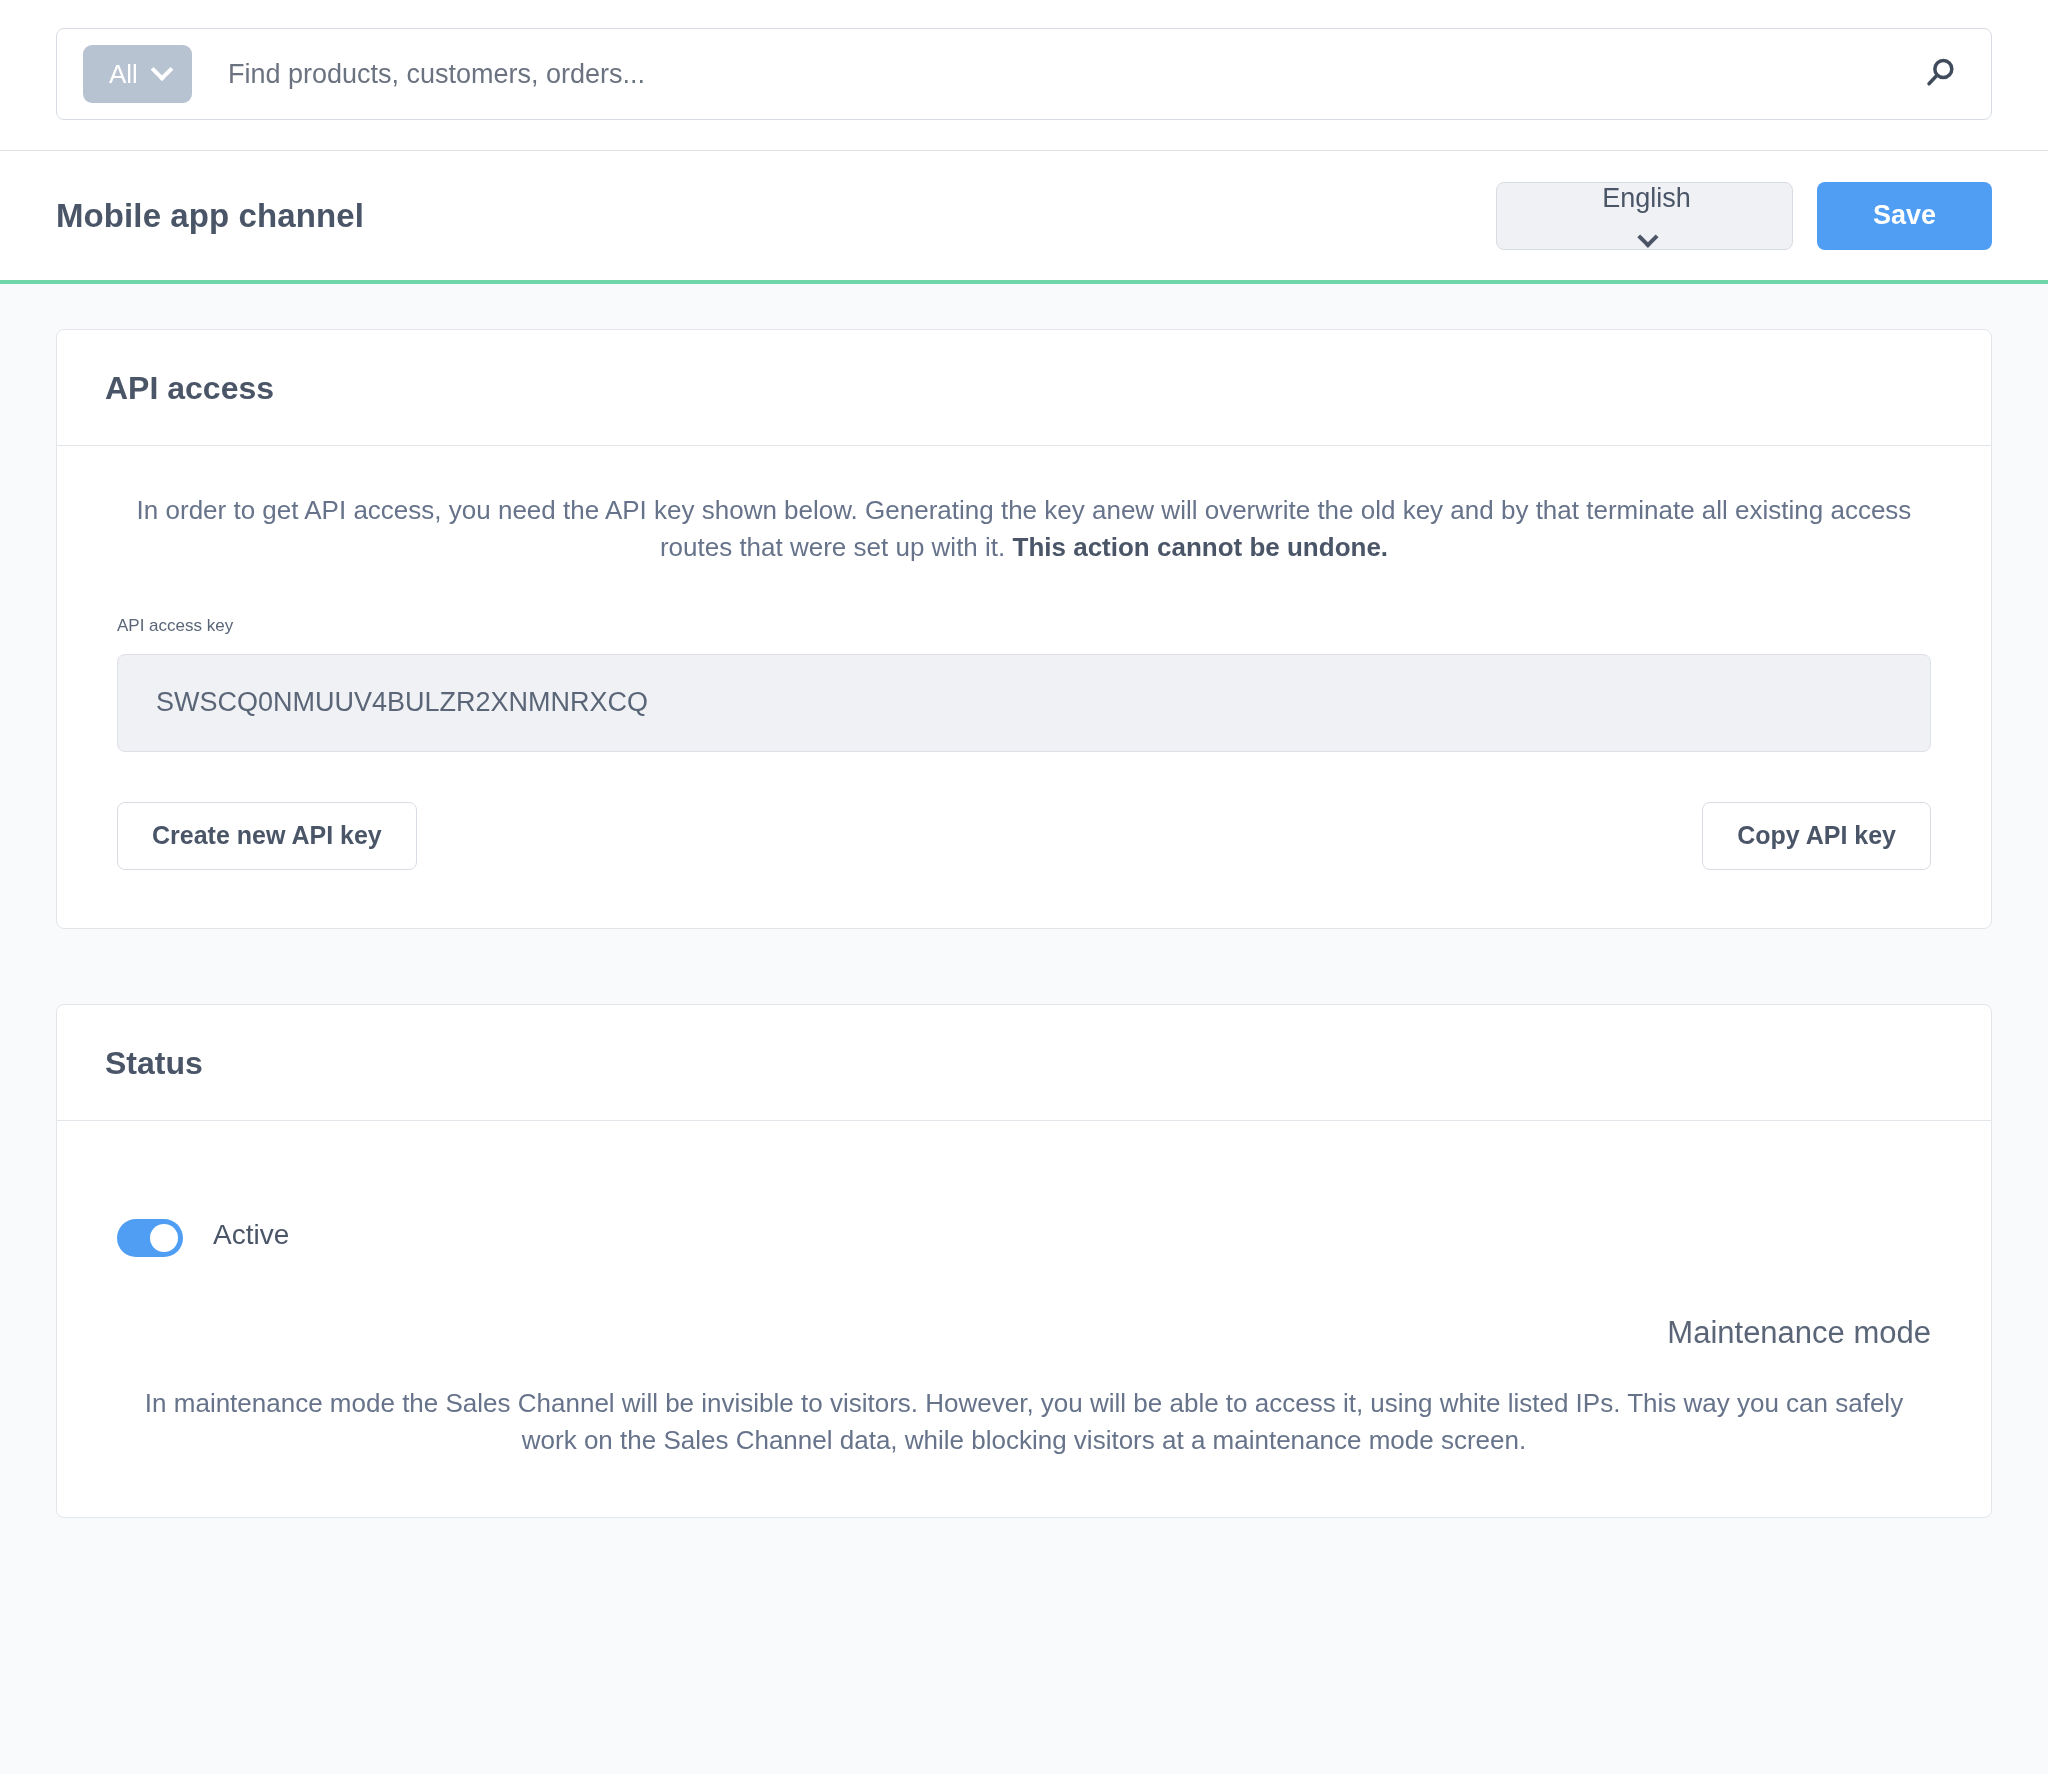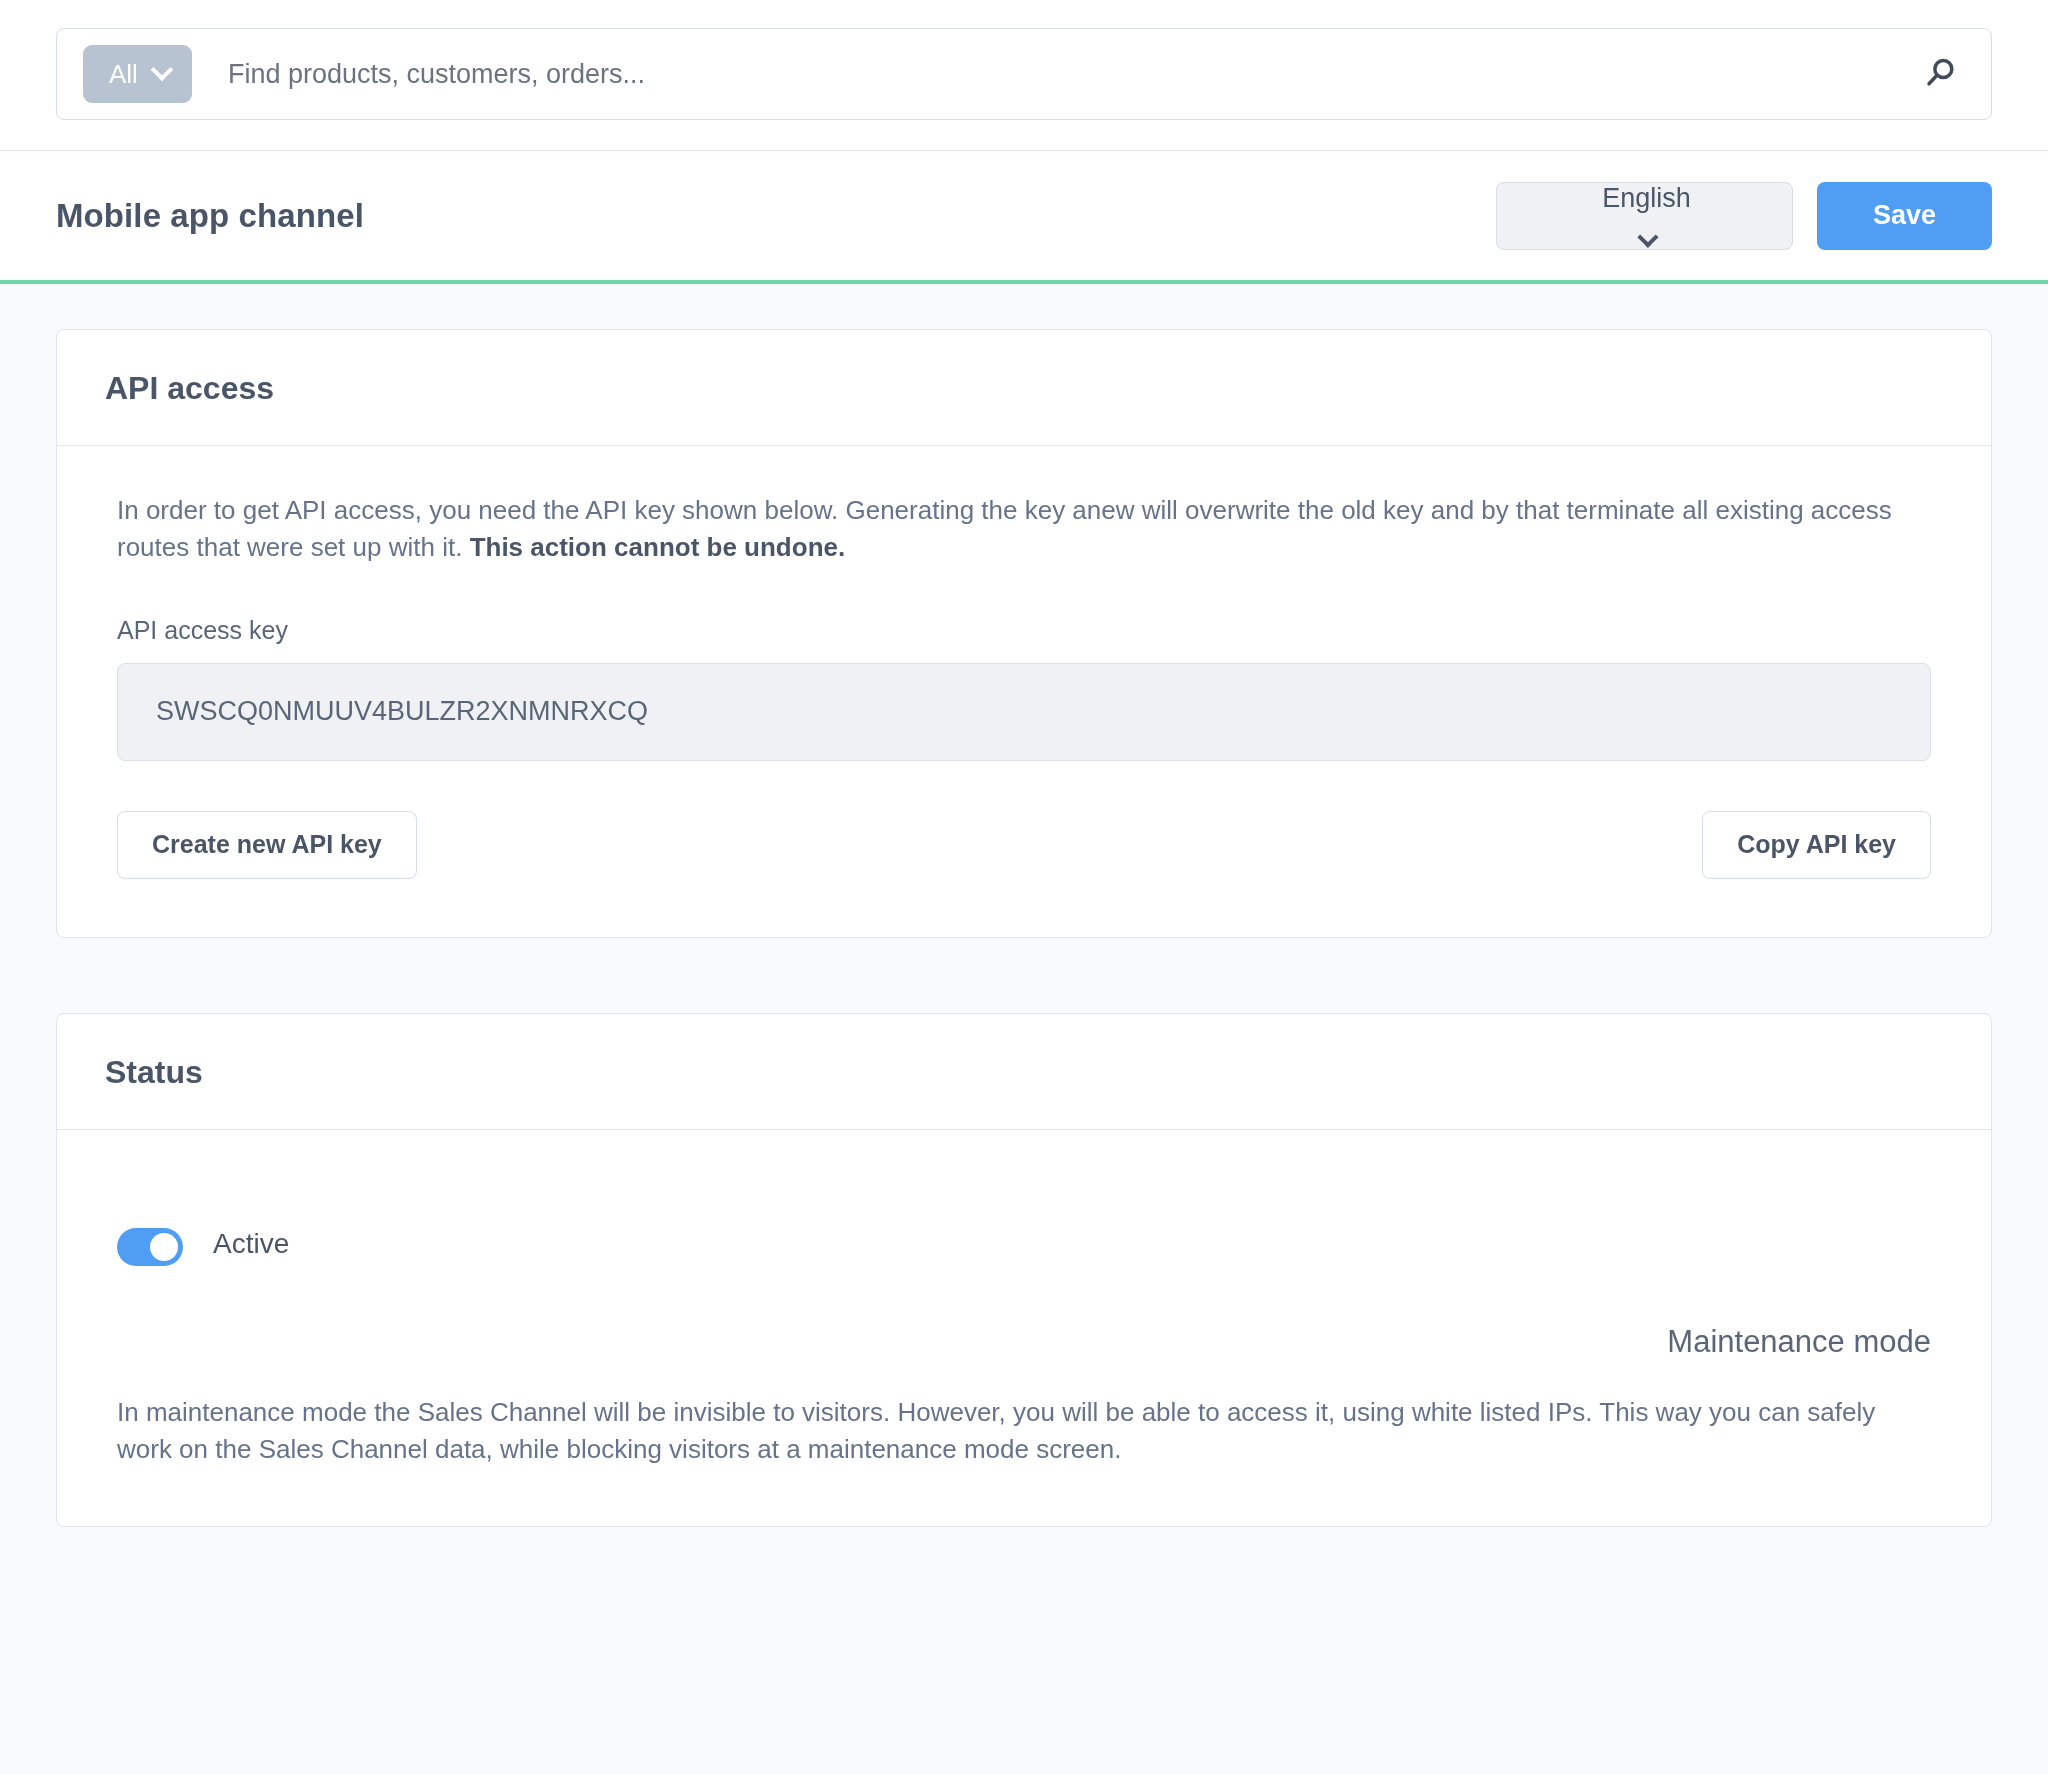--- a/index.html
+++ b/index.html
@@ -130,25 +130,26 @@
     font-weight: bold;
     color: #4a5568;
   }
   .card-body { padding: 46px 60px 58px 60px; }
 
   .para {
     font-size: 26px;
     line-height: 1.42;
     color: #66738a;
     max-width: 1820px;
+    text-align: center;
   }
   .para b { color: #4a5568; font-weight: bold; }
 
   .field-label {
-    font-size: 25px;
+    font-size: 17px;
     color: #5a6678;
     margin-top: 50px;
     margin-bottom: 18px;
   }
   .key-input {
     width: 100%;
     height: 98px;
     background: #eff1f4;
     border: 1px solid #dde1e7;
     border-radius: 8px;

